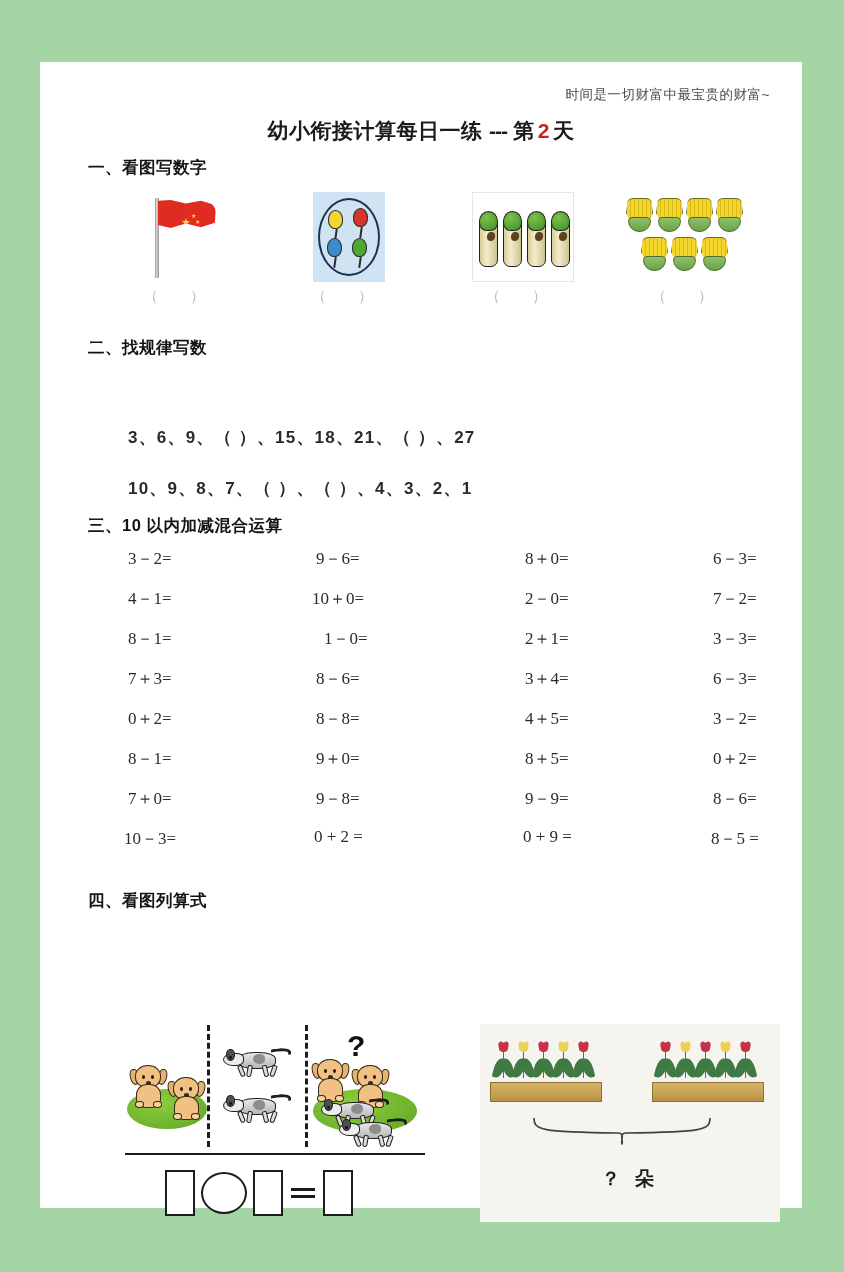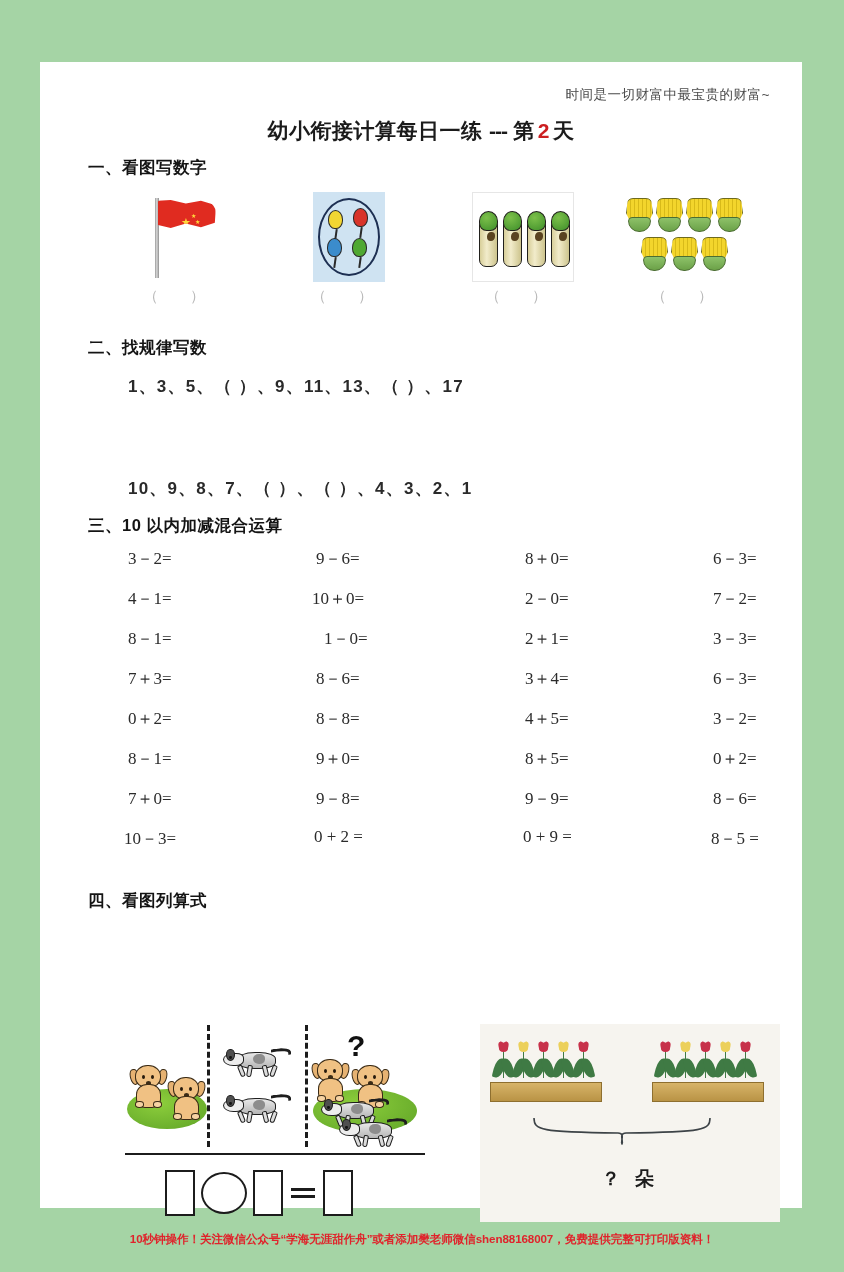--- a/index.html
+++ b/index.html
@@ -387,21 +387,21 @@
 
       <div class="paren-row">
         <div class="paren c0">（        ）</div>
         <div class="paren c1">（        ）</div>
         <div class="paren c2">（        ）</div>
         <div class="paren c3">（        ）</div>
       </div>
     </div>
 
     <div class="sec-h" style="top:275px">二、找规律写数</div>
-    <div class="seq" style="top:313px">1、3、5、（    ）、9、11、13、（    ）、17</div>
+    <div class="seq" style="top:364px">3、6、9、（    ）、15、18、21、（    ）、27</div>
     <div class="seq" style="top:415px">10、9、8、7、（    ）、（    ）、4、3、2、1</div>
 
     <div class="sec-h" style="top:453px">三、10 以内加减混合运算</div>
 
     <div class="math-grid">
       <div class="m-item" style="left:48px;  top:0px">3－2=</div>
       <div class="m-item" style="left:48px;  top:40px">4－1=</div>
       <div class="m-item" style="left:48px;  top:80px">8－1=</div>
       <div class="m-item" style="left:48px;  top:120px">7＋3=</div>
       <div class="m-item" style="left:48px;  top:160px">0＋2=</div>
@@ -624,14 +624,13 @@
 
       <svg class="brace" viewBox="0 0 180 30">
         <path d="M2 2 C2 14, 8 16, 86 17 C94 17, 88 26, 90 28 C92 26, 86 17, 94 17 C172 16, 178 14, 178 2" fill="none" stroke="#3d4347" stroke-width="1.6"></path>
       </svg>
 
       <div class="qduo">？ 朵</div>
     </div>
 
   </div>
 
-  <div class="footer">10秒钟操作！关注微信公众号“学海无涯甜作舟”或者添加樊老师微信shen88168007，免费提供完整可打印版资料！</div>
 </div>
 
 </body></html>

